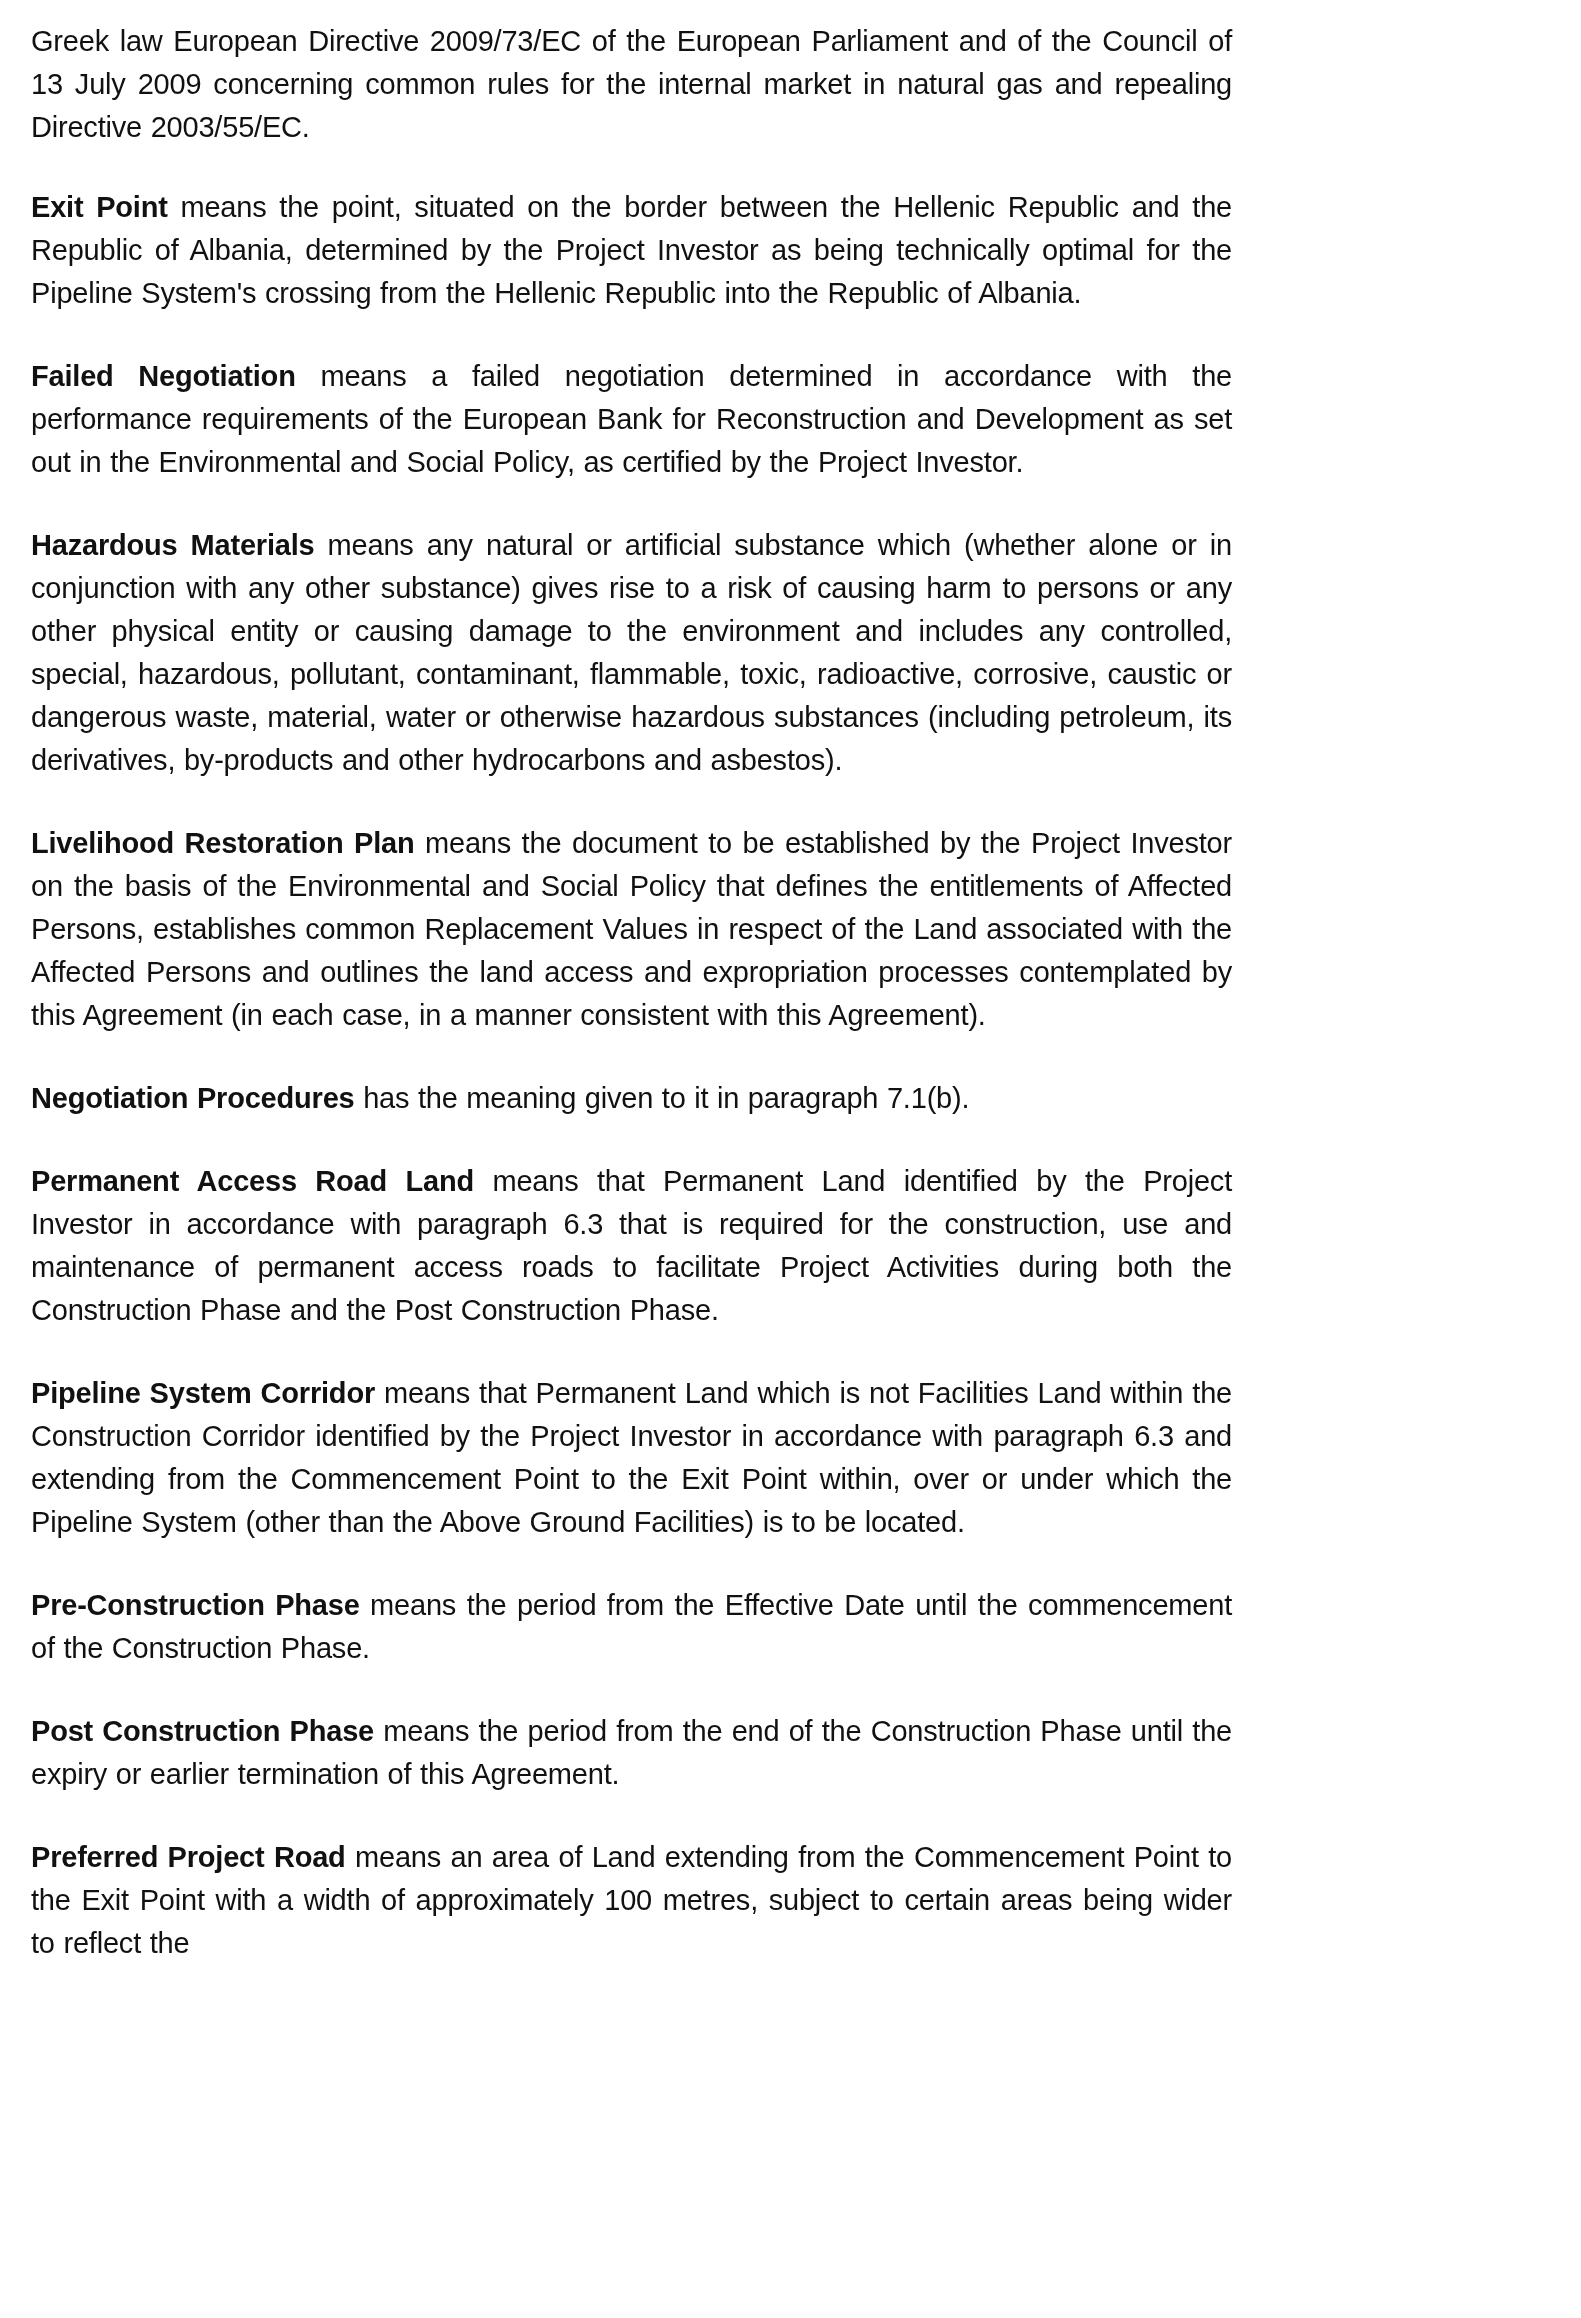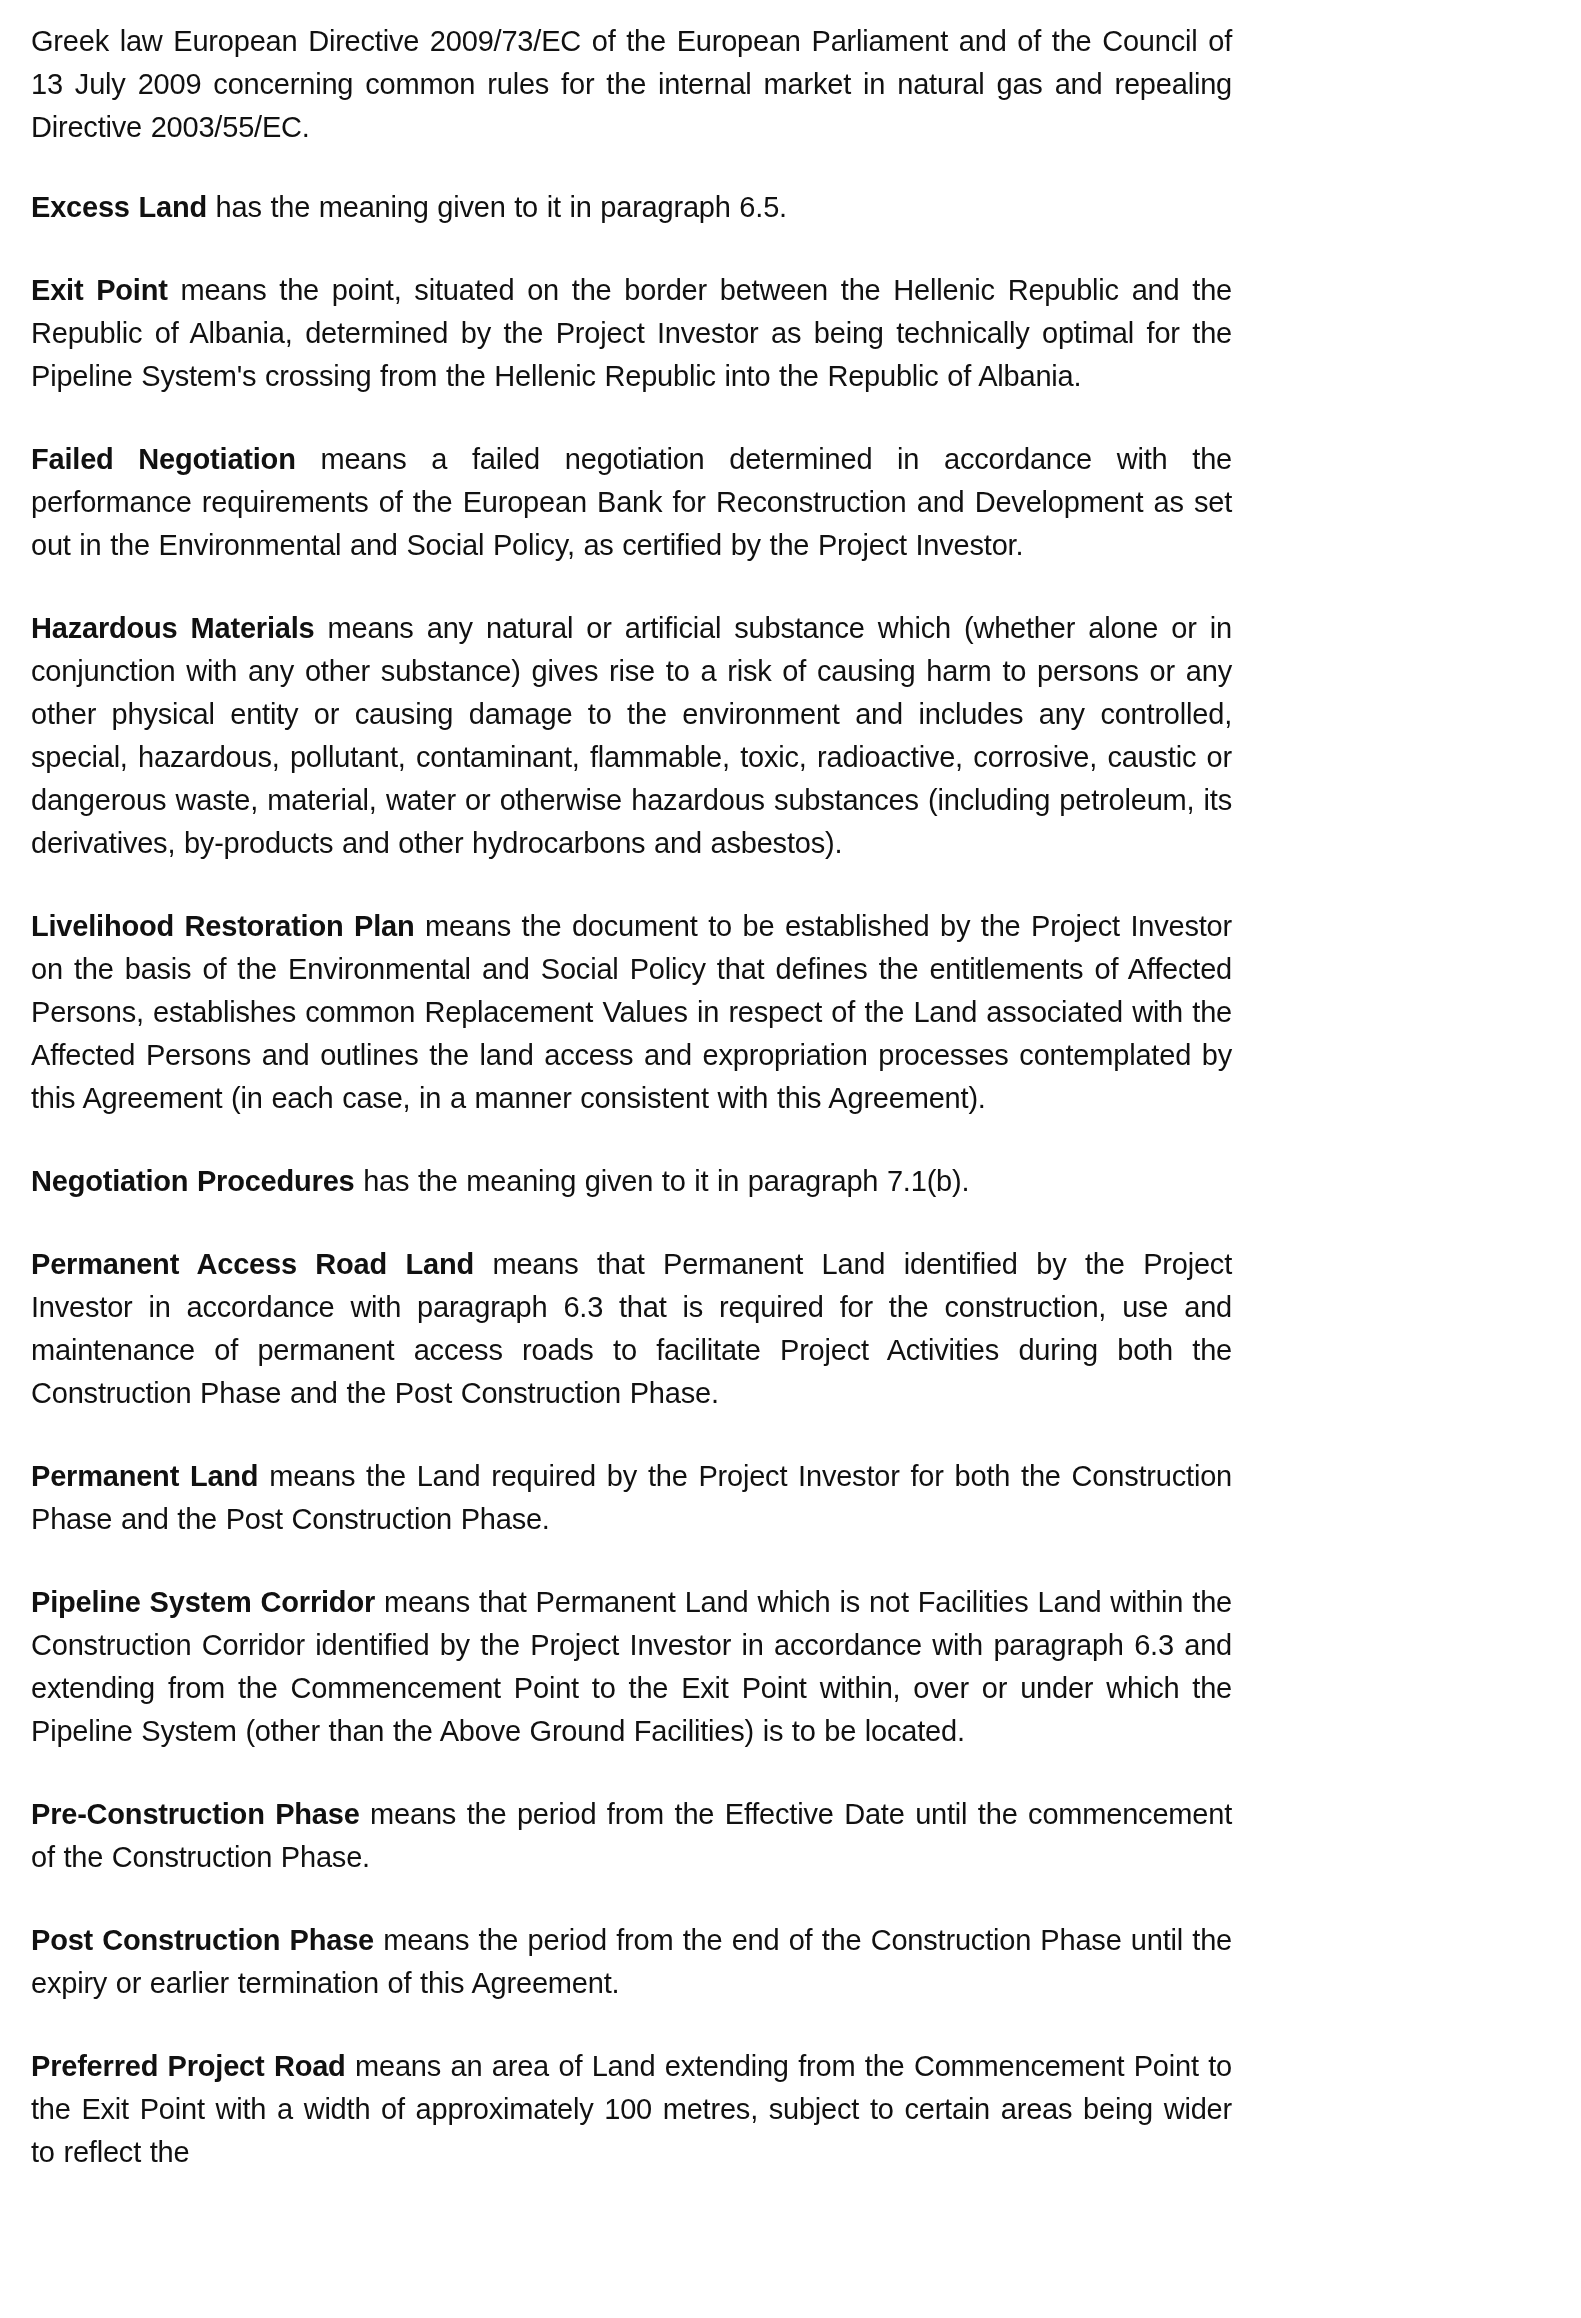--- a/index.html
+++ b/index.html
@@ -30,44 +30,38 @@
   .term { font-weight: bold; }
 </style>
 </head>
 <body>
 
 <div class="page">
   <p class="para first">
     <span class="term"></span><span>Greek law European Directive 2009/73/EC of the European Parliament and of the Council of 13 July 2009 concerning common rules for the internal market in natural gas and repealing Directive 2003/55/EC.</span>
   </p>
   <p class="para">
-    <span class="term">Excess Land</span><span> has the meaning given to it in paragraph 6.5.</span>
-  </p>
-  <p class="para">
     <span class="term">Exit Point</span><span> means the point, situated on the border between the Hellenic Republic and the Republic of Albania, determined by the Project Investor as being technically optimal for the Pipeline System's crossing from the Hellenic Republic into the Republic of Albania.</span>
   </p>
   <p class="para">
     <span class="term">Failed Negotiation</span><span> means a failed negotiation determined in accordance with the performance requirements of the European Bank for Reconstruction and Development as set out in the Environmental and Social Policy, as certified by the Project Investor.</span>
   </p>
   <p class="para">
     <span class="term">Hazardous Materials</span><span> means any natural or artificial substance which (whether alone or in conjunction with any other substance) gives rise to a risk of causing harm to persons or any other physical entity or causing damage to the environment and includes any controlled, special, hazardous, pollutant, contaminant, flammable, toxic, radioactive, corrosive, caustic or dangerous waste, material, water or otherwise hazardous substances (including petroleum, its derivatives, by-products and other hydrocarbons and asbestos).</span>
   </p>
   <p class="para">
     <span class="term">Livelihood Restoration Plan</span><span> means the document to be established by the Project Investor on the basis of the Environmental and Social Policy that defines the entitlements of Affected Persons, establishes common Replacement Values in respect of the Land associated with the Affected Persons and outlines the land access and expropriation processes contemplated by this Agreement (in each case, in a manner consistent with this Agreement).</span>
   </p>
   <p class="para">
     <span class="term">Negotiation Procedures</span><span> has the meaning given to it in paragraph 7.1(b).</span>
   </p>
   <p class="para">
     <span class="term">Permanent Access Road Land</span><span> means that Permanent Land identified by the Project Investor in accordance with paragraph 6.3 that is required for the construction, use and maintenance of permanent access roads to facilitate Project Activities during both the Construction Phase and the Post Construction Phase.</span>
   </p>
   <p class="para">
-    <span class="term">Permanent Land</span><span> means the Land required by the Project Investor for both the Construction Phase and the Post Construction Phase.</span>
-  </p>
-  <p class="para">
     <span class="term">Pipeline System Corridor</span><span> means that Permanent Land which is not Facilities Land within the Construction Corridor identified by the Project Investor in accordance with paragraph 6.3 and extending from the Commencement Point to the Exit Point within, over or under which the Pipeline System (other than the Above Ground Facilities) is to be located.</span>
   </p>
   <p class="para">
     <span class="term">Pre-Construction Phase</span><span> means the period from the Effective Date until the commencement of the Construction Phase.</span>
   </p>
   <p class="para">
     <span class="term">Post Construction Phase</span><span> means the period from the end of the Construction Phase until the expiry or earlier termination of this Agreement.</span>
   </p>
   <p class="para">
     <span class="term">Preferred Project Road</span><span> means an area of Land extending from the Commencement Point to the Exit Point with a width of approximately 100 metres, subject to certain areas being wider to reflect the</span>

